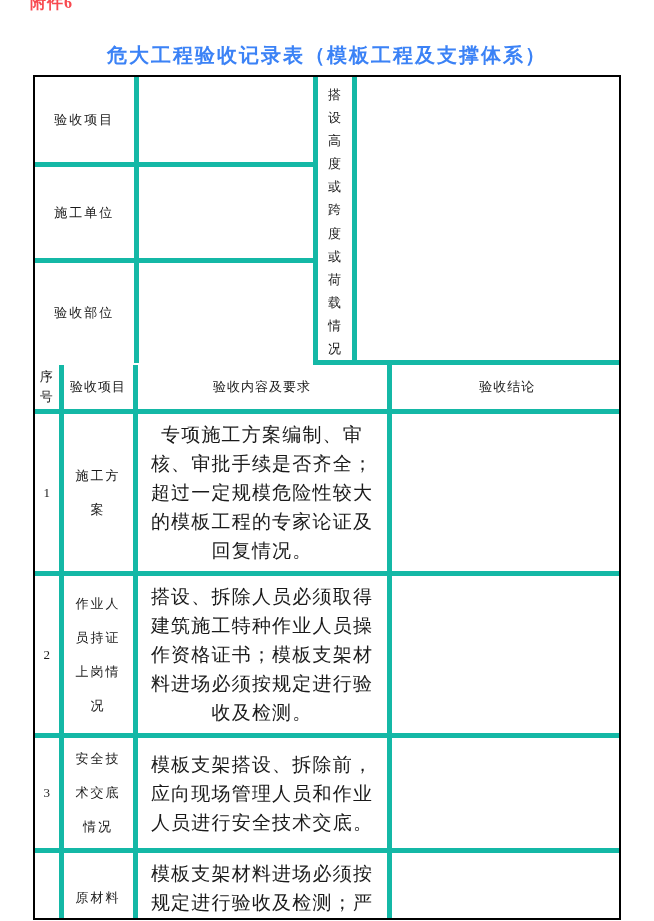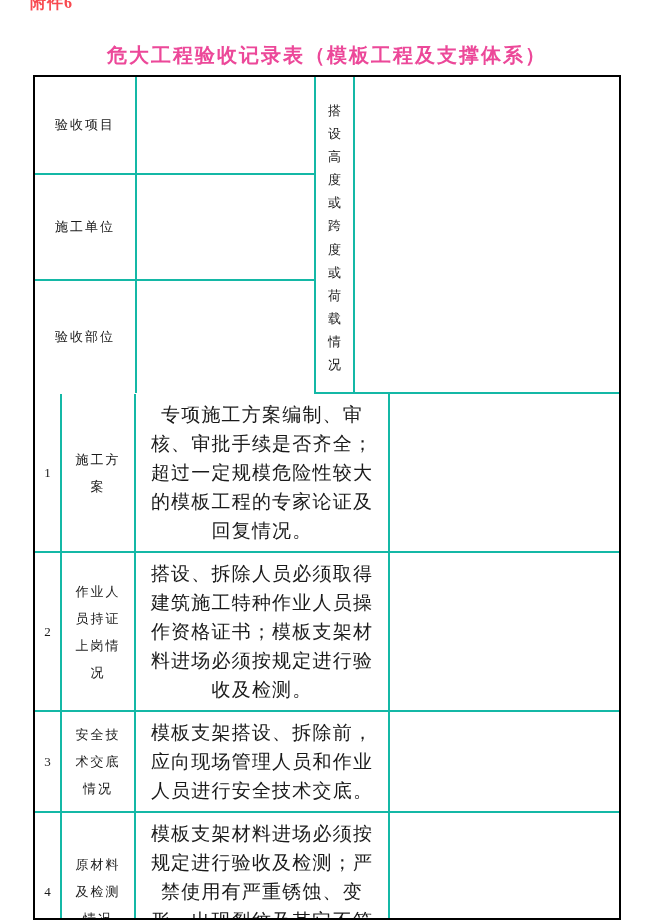--- a/index.html
+++ b/index.html
@@ -12,60 +12,60 @@
     position: relative;
   }
   .attachment {
     position: absolute; left: 30px; top: -7px;
     font-size: 16px; font-weight: bold; color: #f8494f;
     letter-spacing: 1px;
   }
   .title {
     position: absolute; top: 42px; left: 0; width: 100%;
     text-align: center;
-    font-size: 20px; font-weight: bold; color: #ec4899;
+    font-size: 20px; font-weight: bold; color: #3b82f6;
     letter-spacing: 2px;
   }
   .form {
     position: absolute; left: 33px; top: 75px;
     width: 588px; height: 845px;
     border: 2px solid #000;
     overflow: hidden;
     background: #fff;
   }
   table { border-collapse: collapse; width: 100%; table-layout: fixed; }
-  td { border: 2px solid #14b8a6; font-size: 13px; vertical-align: middle; }
+  td { border: 5px solid #14b8a6; font-size: 13px; vertical-align: middle; }
   tr:first-child > td { border-top: none; }
   td.no-l { border-left: none; }
   td.no-r { border-right: none; }
   td.no-b { border-bottom: none; }
 
   
   .info-label {
     text-align: center; letter-spacing: 2px; font-size: 13px;
   }
   .side-cell { vertical-align: top; }
   .side-label-inner {
-    width: 14px; margin: 16px auto; padding-top: 6px;
+    width: 14px; margin: 0 auto; padding-top: 6px;
     word-break: break-all; line-height: 23.1px;
     font-size: 13px; text-align: center; letter-spacing: 0;
   }
   
   .scale-row {
     height: 46px;
     padding: 5px 0 0 23px;
     font-size: 13px; letter-spacing: 1px;
     border-bottom: 1px solid #000;
   }
   
   .check-table td { text-align: center; }
   .head-cell { line-height: 20px; letter-spacing: 1px; padding: 2px; }
   .idx-cell { font-size: 13px; }
   .item-cell {
-    line-height: 27px; letter-spacing: 2px; padding: 4px 12px;
+    line-height: 34px; letter-spacing: 2px; padding: 4px 12px;
     word-break: break-all;
   }
   .content-cell {
     text-align: justify; text-justify: inter-ideograph;
     word-break: break-all;
     line-height: 29px; letter-spacing: 1.2px;
     padding: 6px 8px;
     font-size: 19px;
     vertical-align: middle;
   }
@@ -108,20 +108,26 @@
 
 
   <table class="check-table">
     <colgroup>
         <col style="width:26px">
         <col style="width:74px">
         <col style="width:254px">
         <col style="width:234px">
       </colgroup>
     <tbody>
+        <tr style="height:46px">
+      <td class="head-cell no-l">序号</td>
+      <td class="head-cell">验收项目</td>
+      <td class="head-cell">验收内容及要求</td>
+      <td class="head-cell no-r">验收结论</td>
+    </tr>
     <tr style="height:104px">
       <td class="idx-cell no-l">1</td>
       <td class="item-cell">施工方案</td>
       <td class="content-cell">专项施工方案编制、审核、审批手续是否齐全；超过一定规模危险性较大的模板工程的专家论证及回复情况。</td>
       <td class="fill-cell no-r"></td>
     </tr>
     <tr style="height:105px">
       <td class="idx-cell no-l">2</td>
       <td class="item-cell">作业人员持证上岗情况</td>
       <td class="content-cell">搭设、拆除人员必须取得建筑施工特种作业人员操作资格证书；模板支架材料进场必须按规定进行验收及检测。</td>

